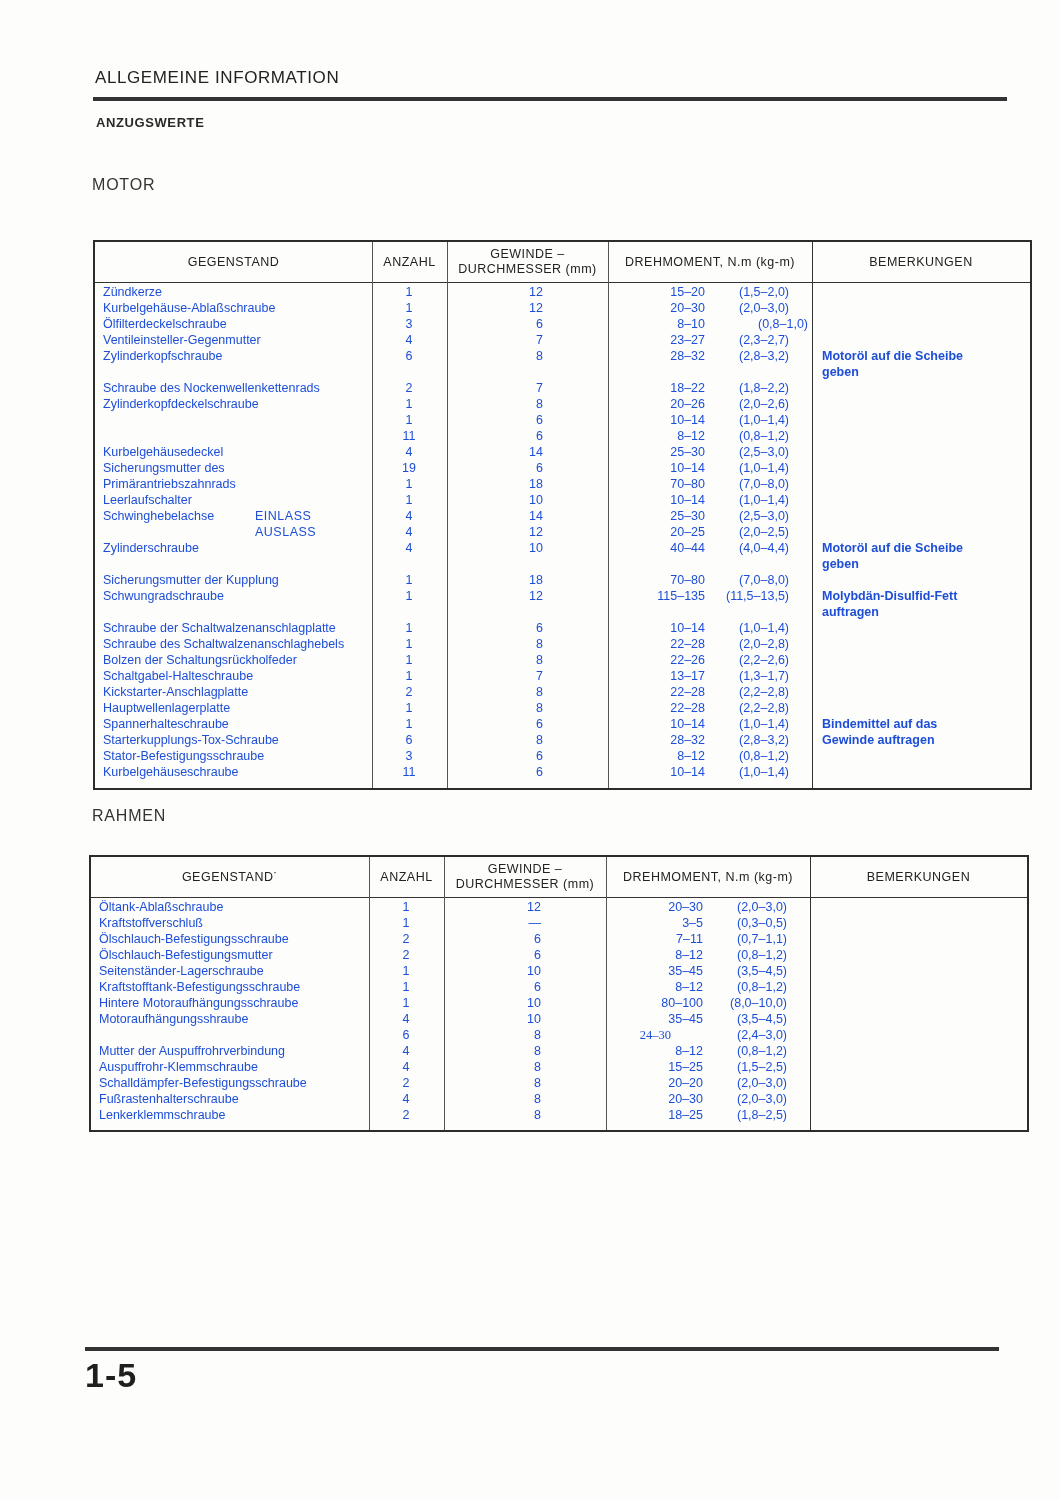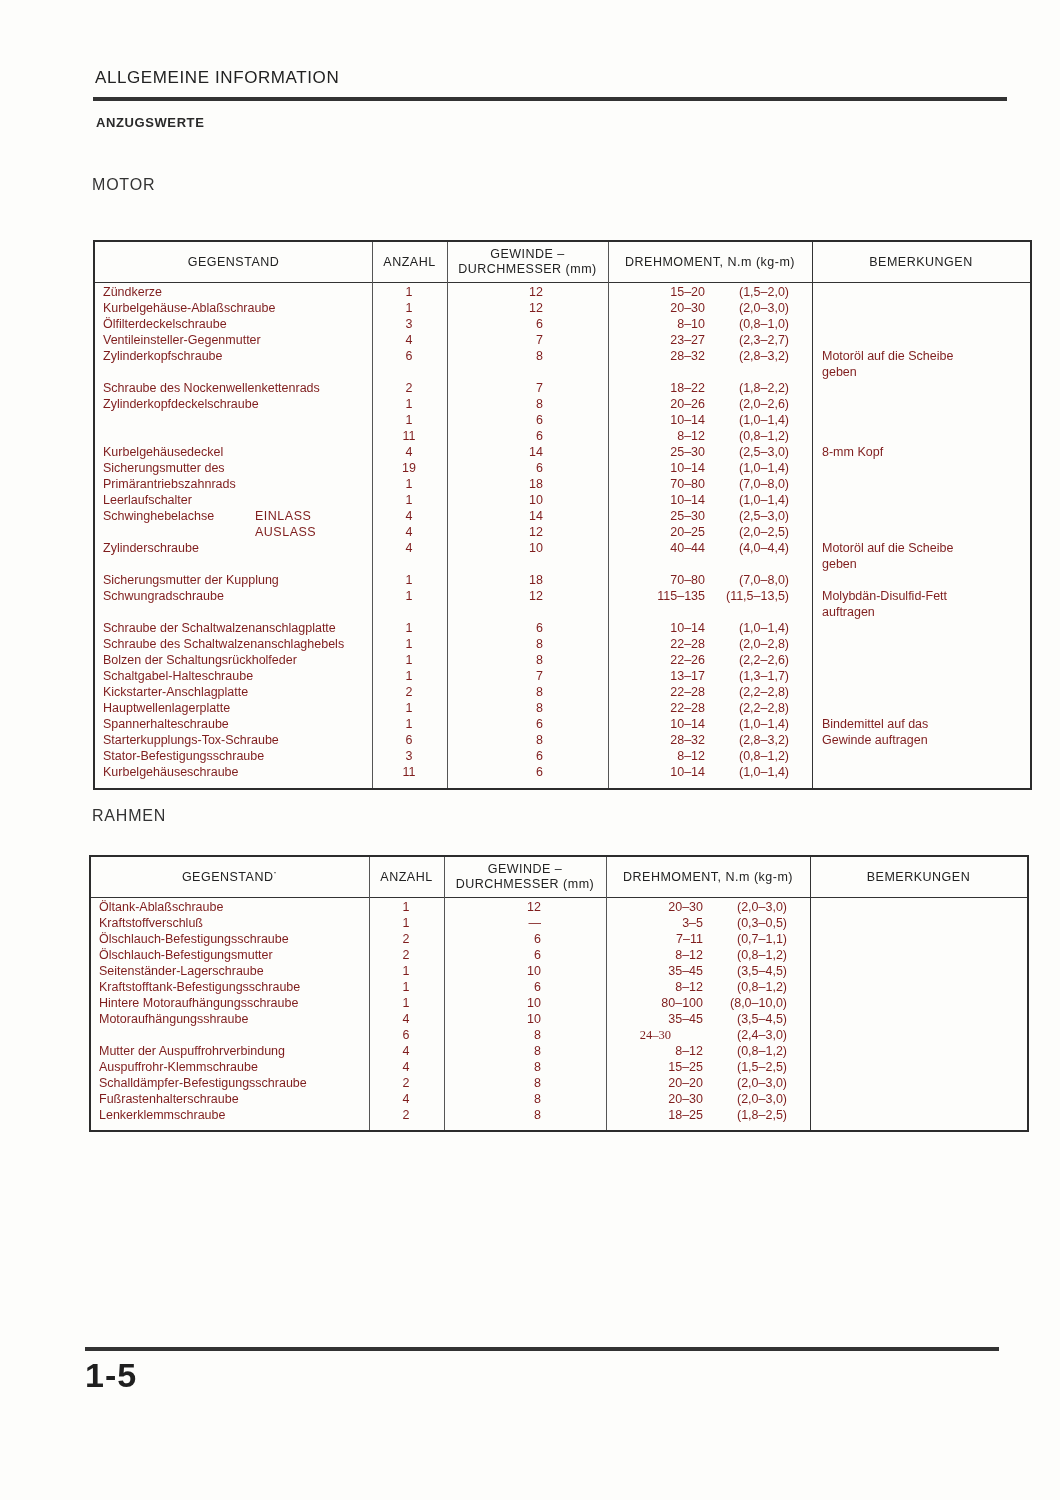--- a/index.html
+++ b/index.html
@@ -14,28 +14,28 @@
   #rahmen-label { left:92px; top:807px; }
 
   .tbl { position:absolute; border:2px solid #2c2c2c; box-sizing:border-box; }
   #motor-table { left:93px; top:240px; width:939px; height:550px; }
   #rahmen-table { left:89px; top:855px; width:940px; height:277px; }
   .hdr { position:absolute; left:0; top:0; right:0; height:40px; border-bottom:1.5px solid #333; }
   .vline { position:absolute; top:0; bottom:0; width:0; border-left:1px solid #555; }
   .hcell { position:absolute; top:0; height:40px; display:flex; align-items:center; justify-content:center;
            text-align:center; font-size:12.5px; letter-spacing:0.5px; color:#222; line-height:15px; }
   .body { position:absolute; left:0; right:0; top:40px; bottom:0; }
-  .row { position:absolute; left:0; right:0; height:16px; font-size:12.5px; line-height:16px; color:#7f1d1d; }
+  .row { position:absolute; left:0; right:0; height:16px; font-size:12.5px; line-height:16px; color:#1d4ed8; }
   .c-name { position:absolute; left:8px; white-space:nowrap; }
   .c-sub { position:absolute; left:160px; letter-spacing:0.5px; }
   .c-qty { position:absolute; text-align:center; width:40px; }
   .c-dia { position:absolute; text-align:right; width:30px; }
   .c-nm { position:absolute; text-align:right; width:70px; }
   .c-kg { position:absolute; text-align:right; width:90px; }
-  .c-rem { position:absolute; white-space:nowrap; }
+  .c-rem { position:absolute; white-space:nowrap;font-weight:bold; }
 
   #bottom-rule { left:85px; top:1347px; width:914px; height:4px; background:#333; }
   #page-number { left:85px; top:1356px; font-size:34px; font-weight:bold; color:#1f1f1f; letter-spacing:1px; }
 </style>
 </head>
 <body>
 
 <div class="abs" id="sec-title">ALLGEMEINE INFORMATION</div>
 <div class="abs" id="top-rule"></div>
 <div class="abs" id="sub-title">ANZUGSWERTE</div>
@@ -73,21 +73,21 @@
         <span class="c-dia" style="left: 418px;">12</span>
         <span class="c-nm" style="left: 540px;">20–30</span>
         <span class="c-kg" style="left: 604px;">(2,0–3,0)</span>
       </div>
       <div class="row" style="top: 34px;">
         <span class="c-name">Ölfilterdeckelschraube</span>
         <span class="c-sub"></span>
         <span class="c-qty" style="left: 294px;">3</span>
         <span class="c-dia" style="left: 418px;">6</span>
         <span class="c-nm" style="left: 540px;">8–10</span>
-        <span class="c-kg" style="left: 604px;">(0,8–1,0)</span>
+        <span class="c-kg" style="left: 604px; padding-left: 19px;">(0,8–1,0)</span>
       </div>
       <div class="row" style="top: 50px;">
         <span class="c-name">Ventileinsteller-Gegenmutter</span>
         <span class="c-sub"></span>
         <span class="c-qty" style="left: 294px;">4</span>
         <span class="c-dia" style="left: 418px;">7</span>
         <span class="c-nm" style="left: 540px;">23–27</span>
         <span class="c-kg" style="left: 604px;">(2,3–2,7)</span>
       </div>
       <div class="row" style="top: 66px;">
@@ -280,23 +280,20 @@
         <span class="c-qty" style="left: 294px;">11</span>
         <span class="c-dia" style="left: 418px;">6</span>
         <span class="c-nm" style="left: 540px;">10–14</span>
         <span class="c-kg" style="left: 604px;">(1,0–1,4)</span>
       </div>
       <div class="row" style="top: 66px;">
         <span class="c-rem" style="left: 727px;">Motoröl auf die Scheibe</span>
       </div>
       <div class="row" style="top: 82px;">
         <span class="c-rem" style="left: 727px;">geben</span>
-      </div>
-      <div class="row" style="top: 162px;">
-        <span class="c-rem" style="left: 727px;">8-mm Kopf</span>
       </div>
       <div class="row" style="top: 258px;">
         <span class="c-rem" style="left: 727px;">Motoröl auf die Scheibe</span>
       </div>
       <div class="row" style="top: 274px;">
         <span class="c-rem" style="left: 727px;">geben</span>
       </div>
       <div class="row" style="top: 306px;">
         <span class="c-rem" style="left: 727px;">Molybdän-Disulfid-Fett</span>
       </div>

